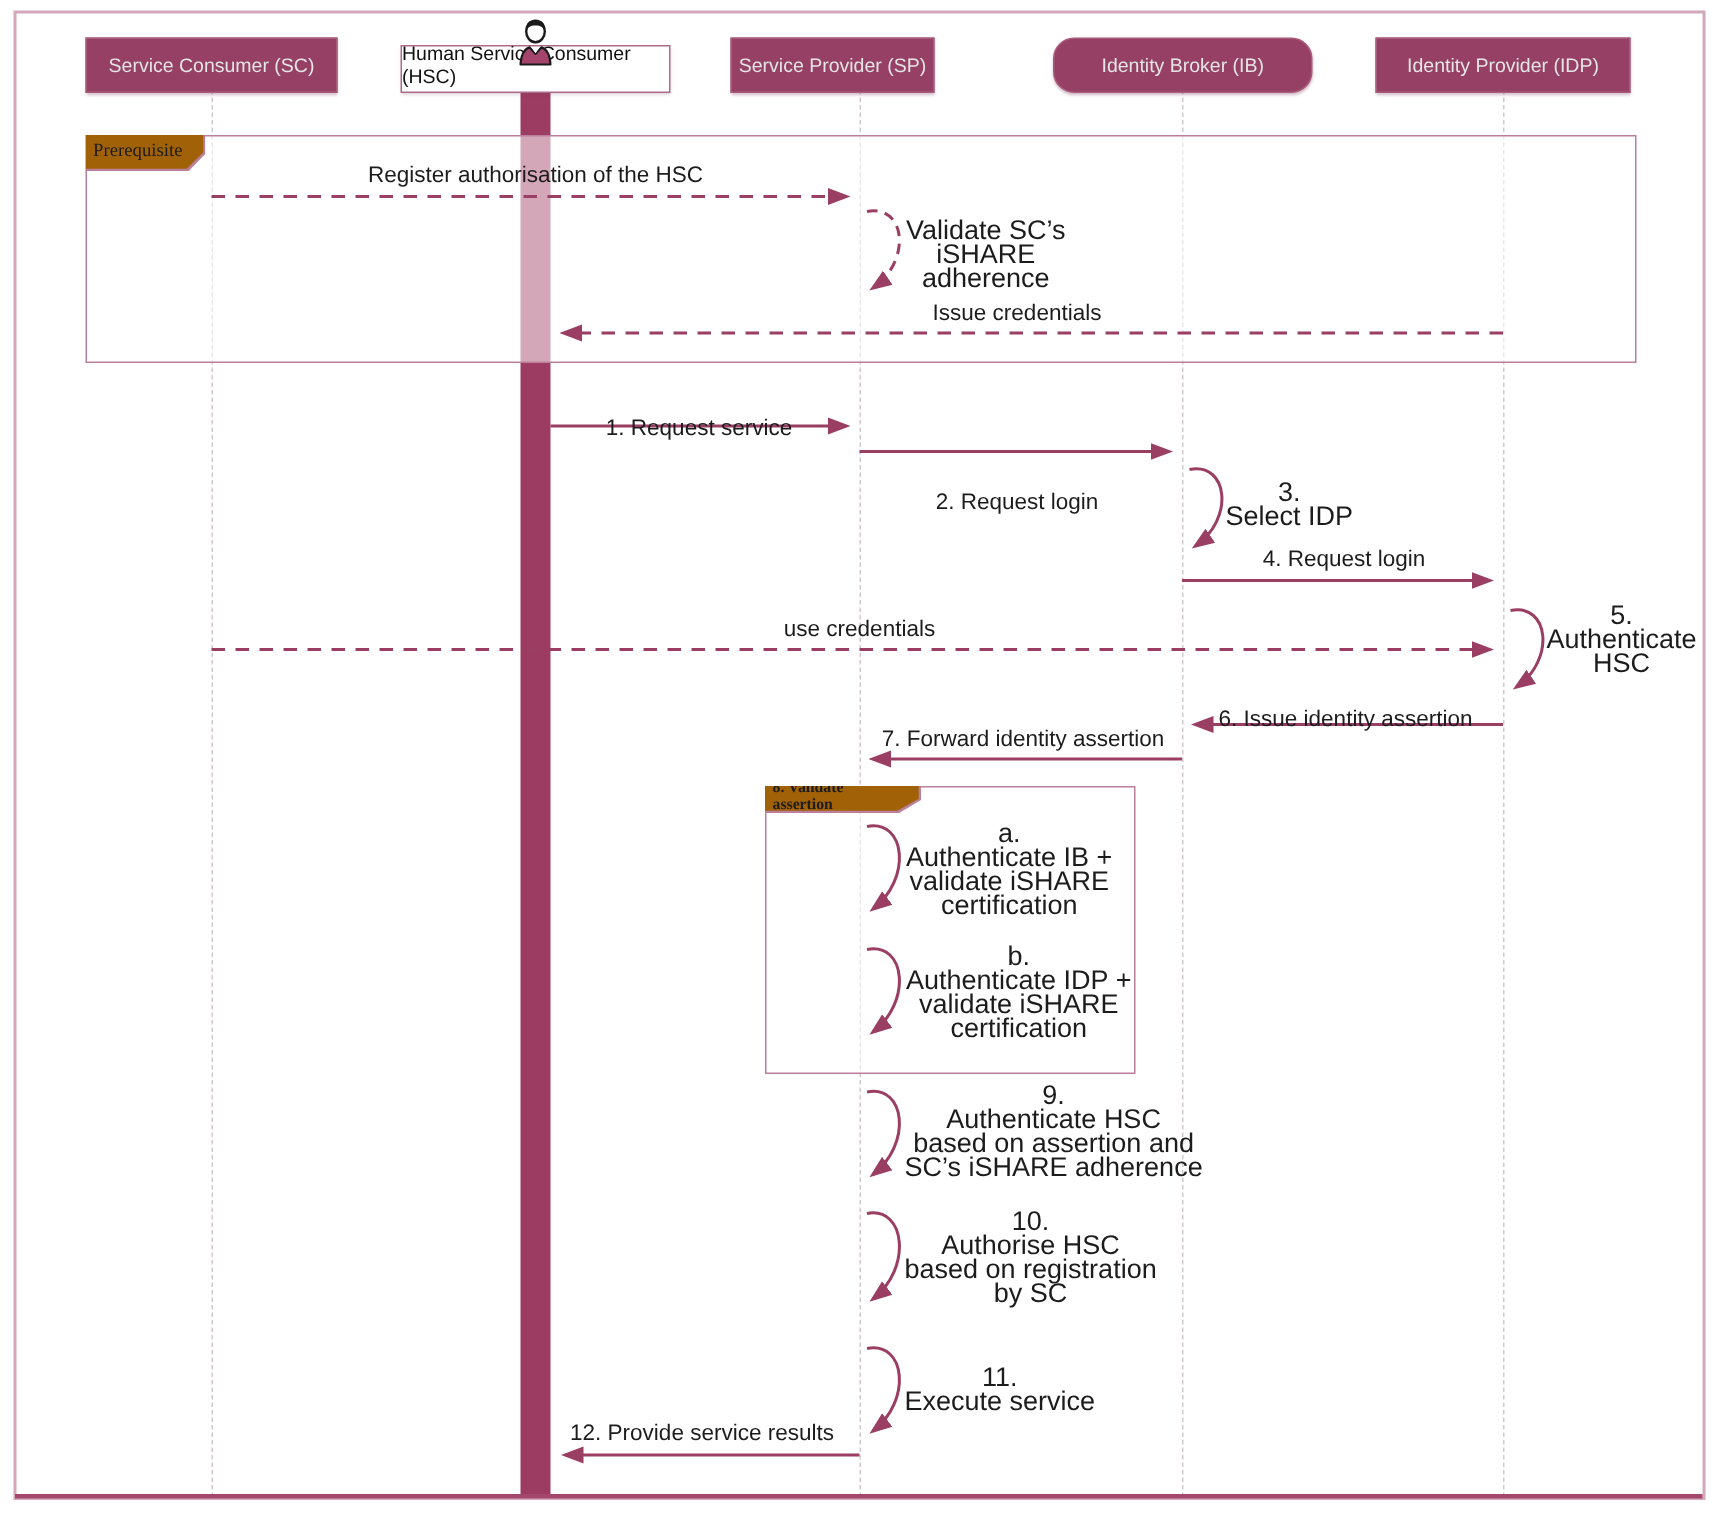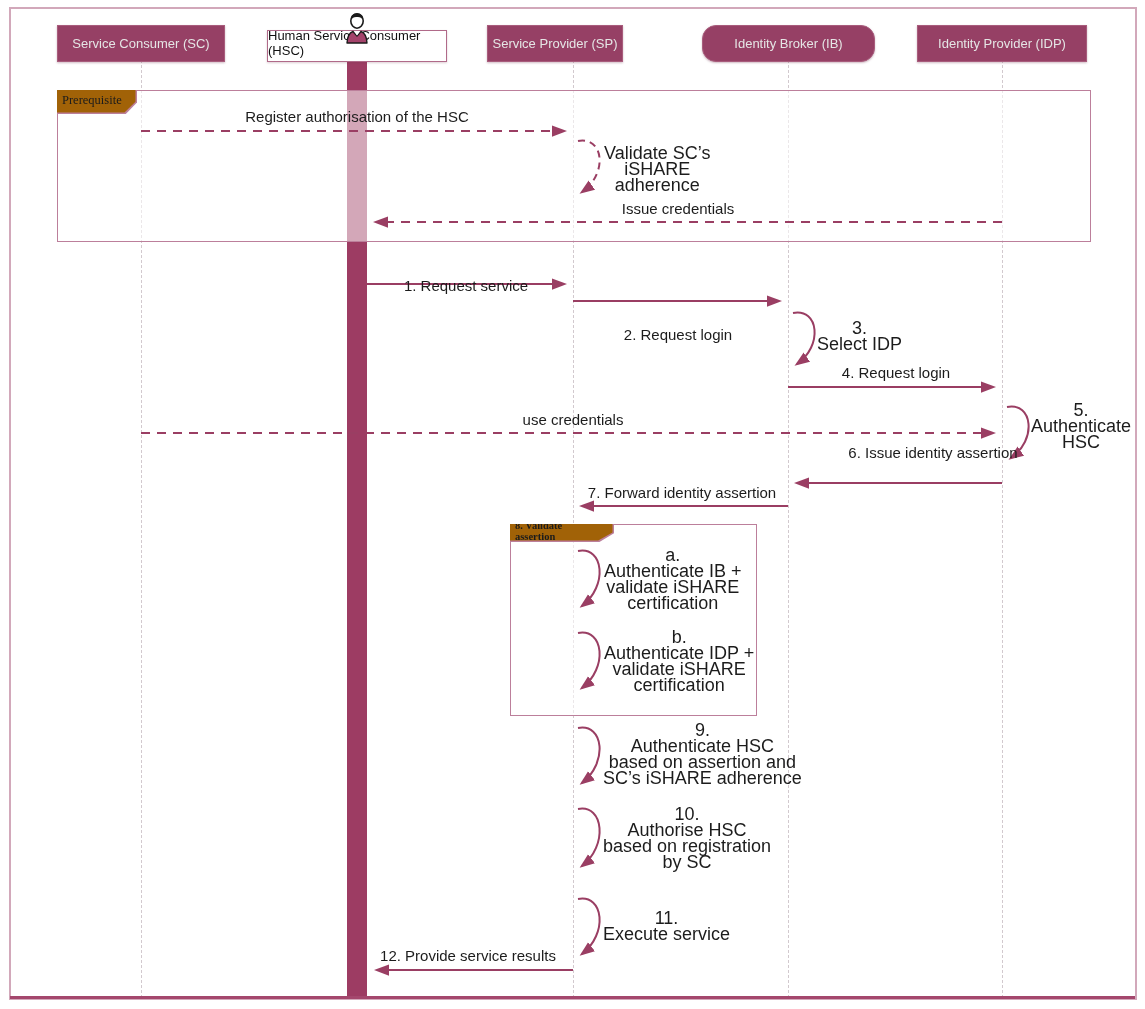--- a/index.html
+++ b/index.html
@@ -126,21 +126,21 @@
   <div class="msgC" style="left:678px;top:200px;">Issue credentials</div>
   <div class="msgC" style="left:466px;top:261px;margin-top:16px;">1. Request service</div>
   <div class="msgC" style="left:678px;top:278px;margin-top:48px;">2. Request login</div>
   <div class="msgL" style="left:817px;top:320px;">3.
 Select IDP</div>
   <div class="msgC" style="left:896px;top:364px;">4. Request login</div>
   <div class="msgC" style="left:573px;top:411px;">use credentials</div>
   <div class="msgL" style="left:1031px;top:402px;">5.
 Authenticate
 HSC</div>
-  <div class="msgC" style="left:897px;top:444px;margin-left:36px;">6. Issue identity assertion</div>
+  <div class="msgC" style="left:897px;top:471px;">6. Issue identity assertion</div>
   <div class="msgC" style="left:682px;top:484px;">7. Forward identity assertion</div>
   <div class="msgL" style="left:604px;top:547px;">a.
 Authenticate IB +
 validate iSHARE
 certification</div>
   <div class="msgL" style="left:604px;top:629px;">b.
 Authenticate IDP +
 validate iSHARE
 certification</div>
   <div class="msgL" style="left:603px;top:722px;">9.

